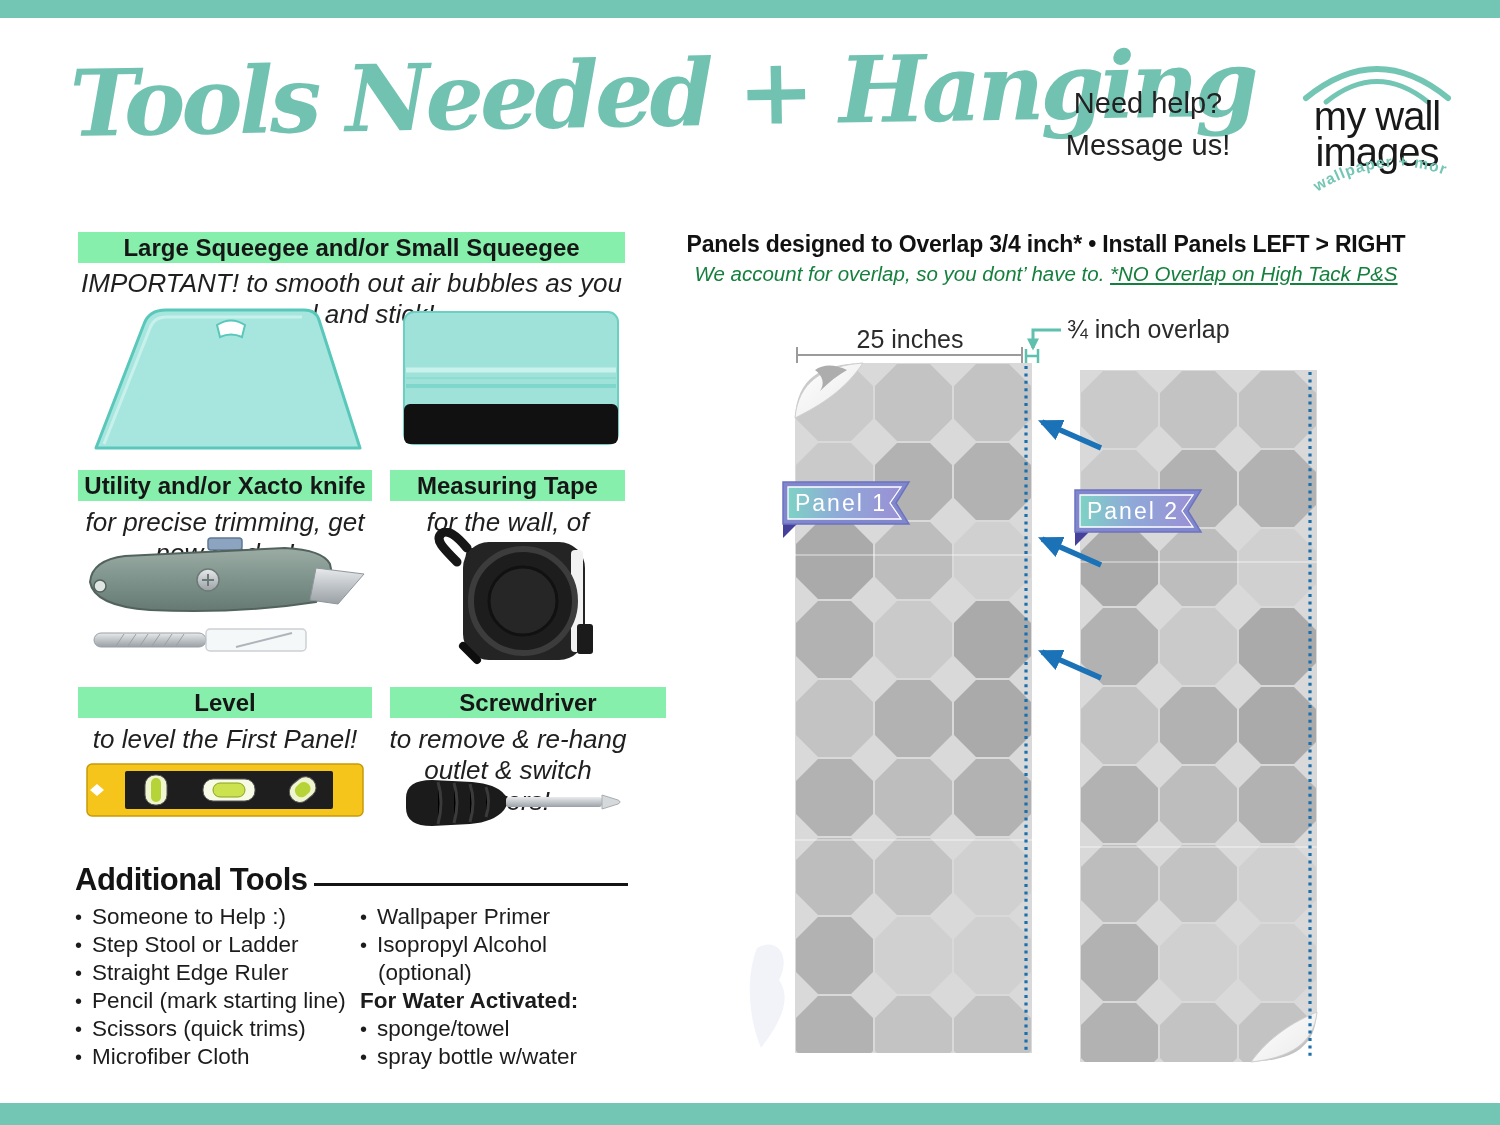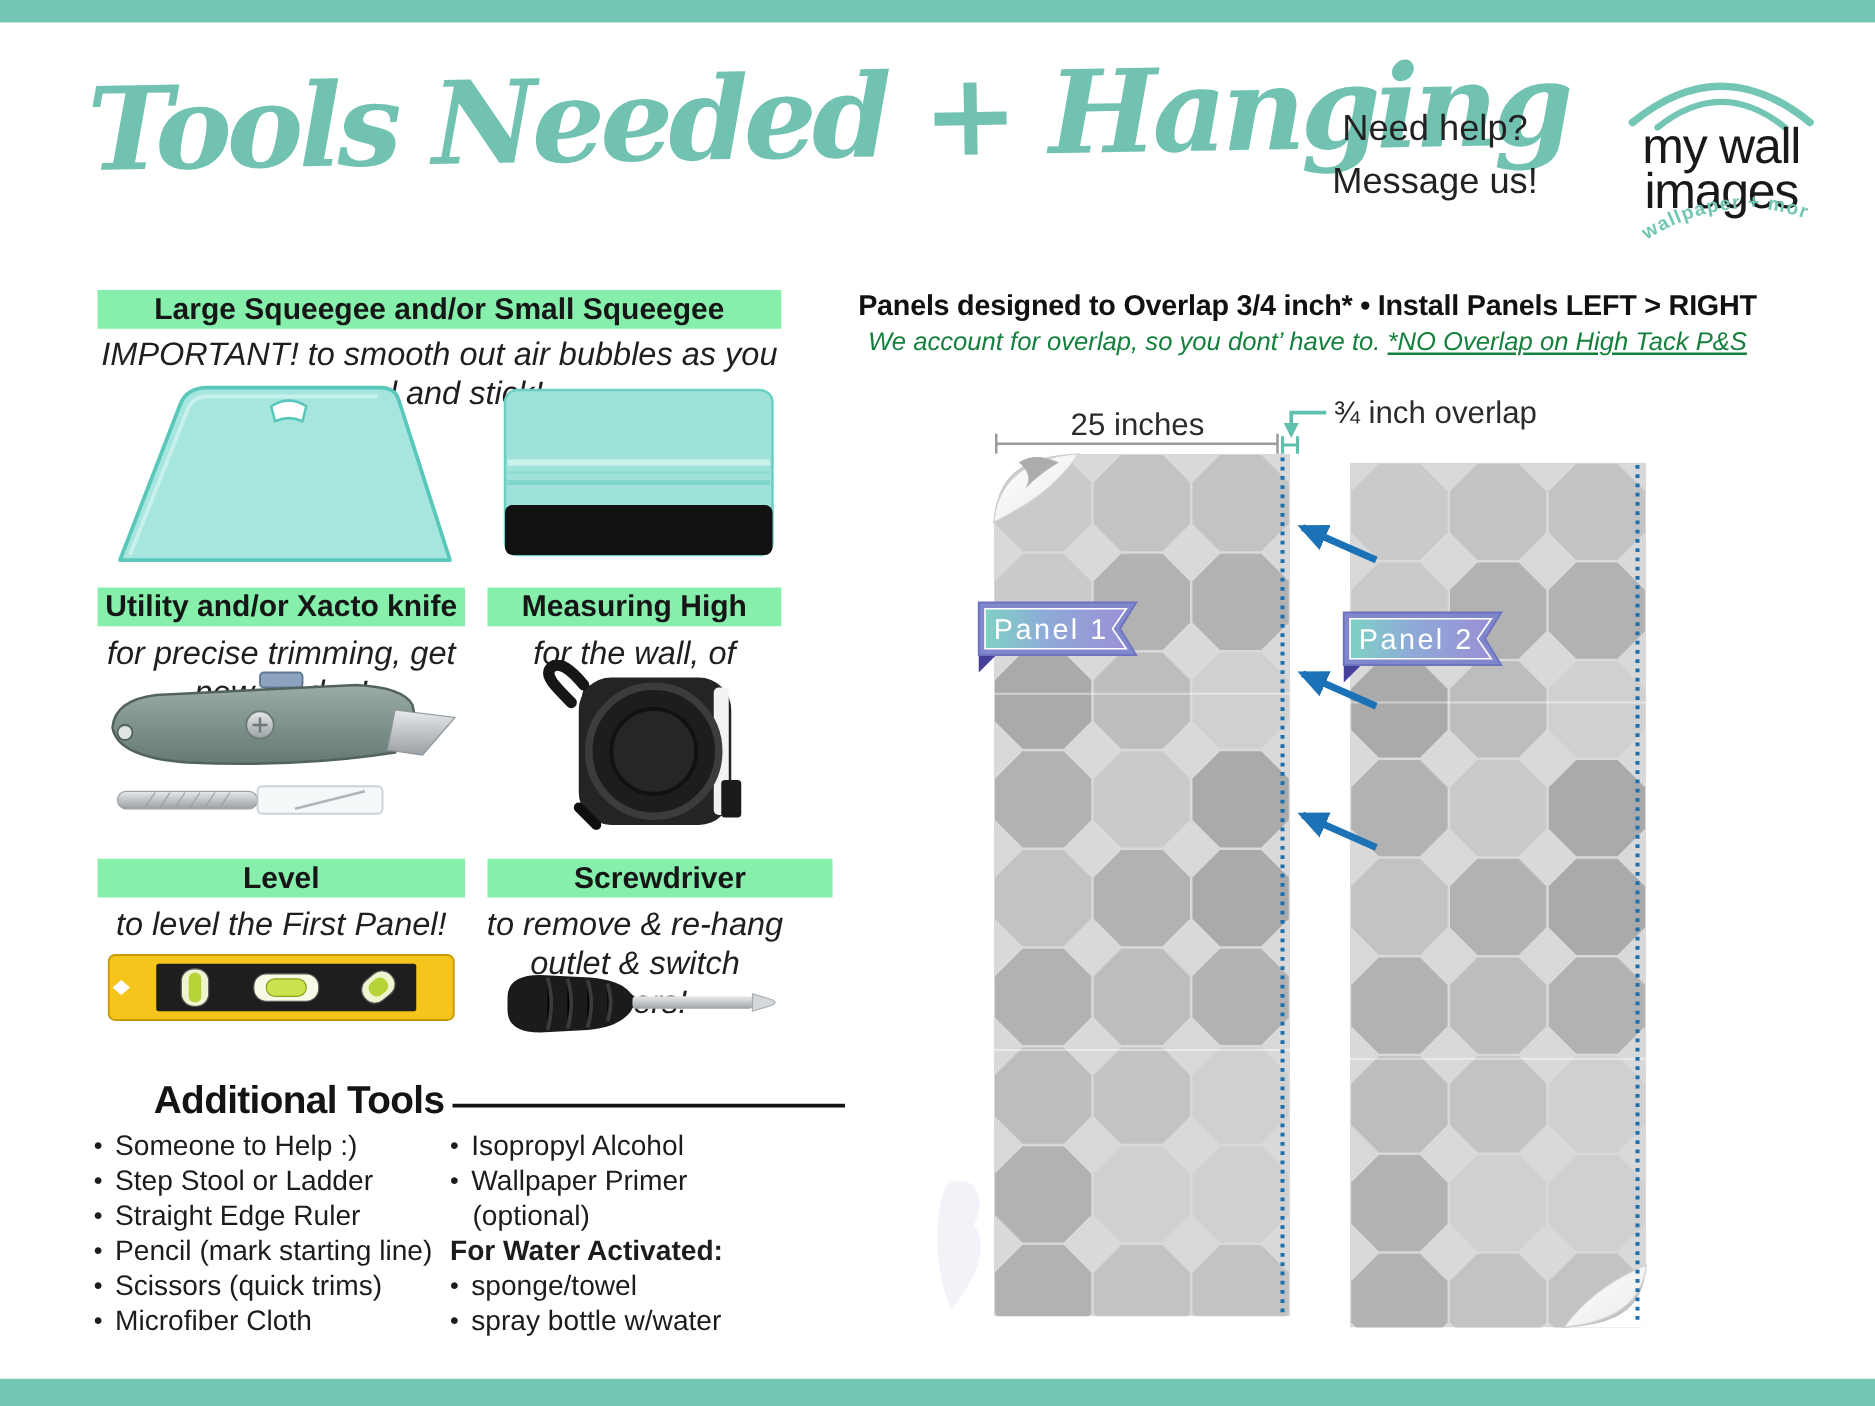--- a/index.html
+++ b/index.html
@@ -18,21 +18,21 @@
     font-size:29px;line-height:1.45;color:#222;}
   .logo{position:absolute;left:1292px;top:52px;width:170px;height:150px;}
 
   
   .banner{position:absolute;background:#86efac;height:31px;display:flex;align-items:center;
     justify-content:center;font-weight:bold;font-size:24px;color:#161616;}
   .subtitle{position:absolute;font-style:italic;font-size:26px;color:#1f1f1f;text-align:center;}
   .toolimg{position:absolute;}
 
   
-  .add-head{position:absolute;left:75px;top:862px;width:553px;display:flex;align-items:center;margin-left:48px;}
+  .add-head{position:absolute;left:75px;top:862px;width:553px;display:flex;align-items:center;}
   .add-head .txt{font-size:31px;font-weight:bold;color:#141414;letter-spacing:-0.5px;white-space:nowrap;}
   .add-head .rule{flex:1;border-top:3.5px solid #141414;margin-left:6px;transform:translateY(4px);}
   .blist{position:absolute;font-size:22.5px;color:#1c1c1c;}
   .blist .item{display:flex;line-height:28px;}
   .blist .item.b::before{content:"•";margin-right:10px;font-size:20px;line-height:28px;}
   .blist .item.indent{padding-left:18px;}
   .blist .item.bold{font-weight:bold;}
 
   
   .panels-head-bold{position:absolute;left:675px;top:231px;width:742px;text-align:center;
@@ -91,21 +91,21 @@
     <svg width="222" height="140" viewBox="0 0 222 140">
       <rect x="4" y="4" width="214" height="132" rx="10" fill="#9fe2d9" stroke="#6ccfc2" stroke-width="2"></rect>
       <rect x="4" y="96" width="214" height="40" rx="6" fill="#111111"></rect>
       <line x1="6" y1="62" x2="216" y2="62" stroke="#c9f2ec" stroke-width="5"></line>
       <line x1="6" y1="78" x2="216" y2="78" stroke="#7fd6ca" stroke-width="4"></line>
       <line x1="6" y1="70" x2="216" y2="70" stroke="#8fdcd1" stroke-width="2"></line>
     </svg>
   </div>
 
   <div class="banner" style="left:78px;top:470px;width:294px;">Utility and/or Xacto knife</div>
-  <div class="banner" style="left:390px;top:470px;width:235px;">Measuring High</div>
+  <div class="banner" style="left:390px;top:470px;width:235px;">Measuring Tape</div>
   <div class="subtitle" style="left:70px;top:507px;width:310px;">for precise trimming, get new blades!</div>
   <div class="subtitle" style="left:390px;top:507px;width:235px;">for the wall, of course!</div>
 
   <div class="toolimg" style="left:80px;top:530px;">
     <svg width="290" height="135" viewBox="0 0 290 135">
       <defs>
         <linearGradient id="knifeBody" x1="0" y1="0" x2="0" y2="1">
           <stop offset="0" stop-color="#9caca5"></stop>
             <stop offset="0.5" stop-color="#7d938b"></stop>
             <stop offset="1" stop-color="#667a73"></stop>
@@ -201,22 +201,22 @@
   <div class="blist" style="left:75px;top:903px;width:290px;">
     <div class="item b">Someone to Help :)</div>
     <div class="item b">Step Stool or Ladder</div>
     <div class="item b">Straight Edge Ruler</div>
     <div class="item b">Pencil (mark starting line)</div>
     <div class="item b">Scissors (quick trims)</div>
     <div class="item b">Microfiber Cloth</div>
   </div>
 
   <div class="blist" style="left:360px;top:903px;width:280px;">
+    <div class="item b">Wallpaper Primer</div>
     <div class="item b">Isopropyl Alcohol</div>
-    <div class="item b">Wallpaper Primer</div>
     <div class="item indent">(optional)</div>
     <div class="item bold">For Water Activated:</div>
     <div class="item b">sponge/towel</div>
     <div class="item b">spray bottle w/water</div>
   </div>
 
   <div class="panels-head-bold">Panels designed to Overlap 3/4 inch* • Install Panels LEFT &gt; RIGHT</div>
   <div class="panels-head-italic">
     <span>We account for overlap, so you dont’ have to. </span><span class="ul">*NO Overlap on High Tack P&amp;S</span>
   </div>

